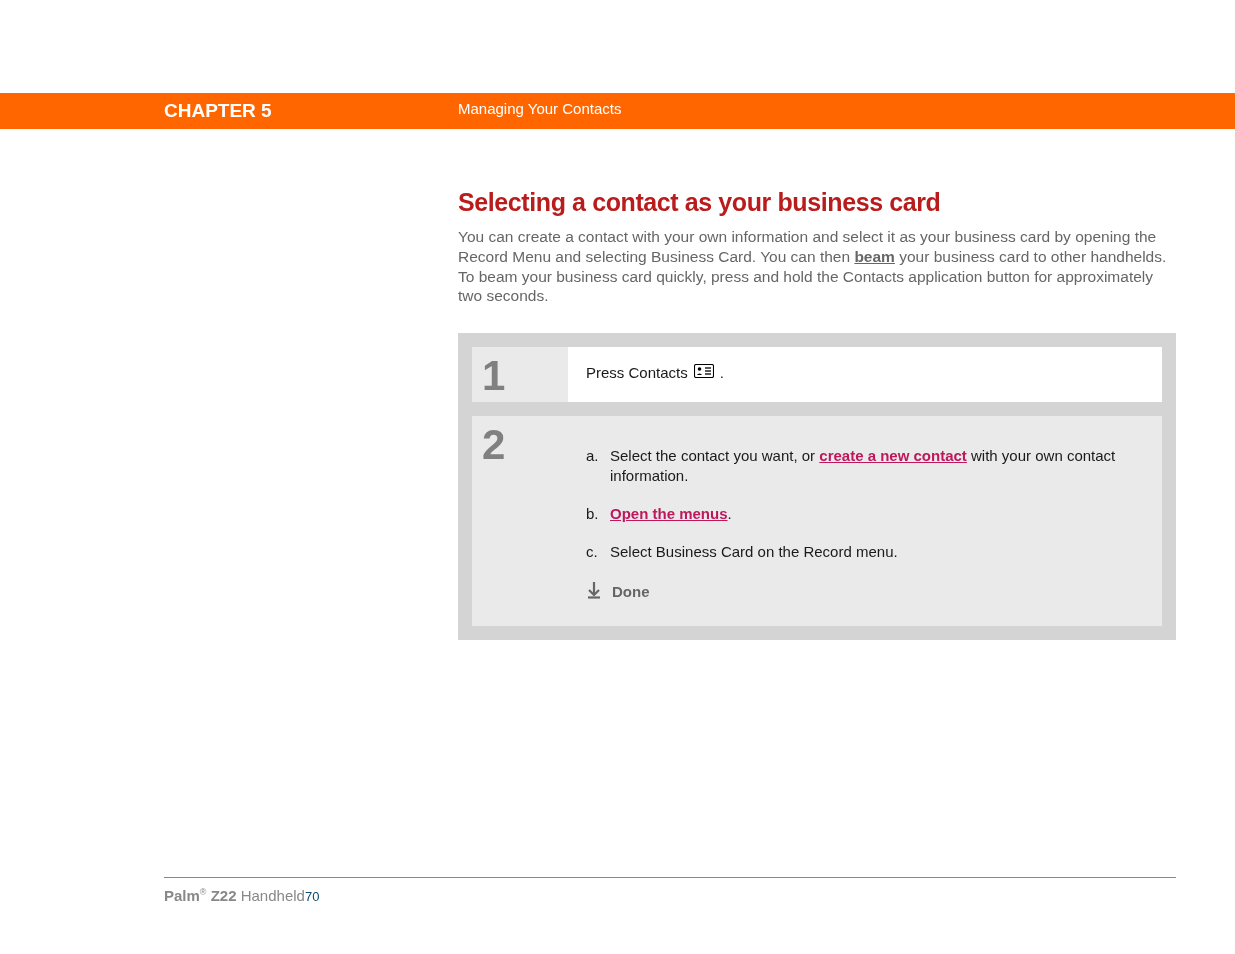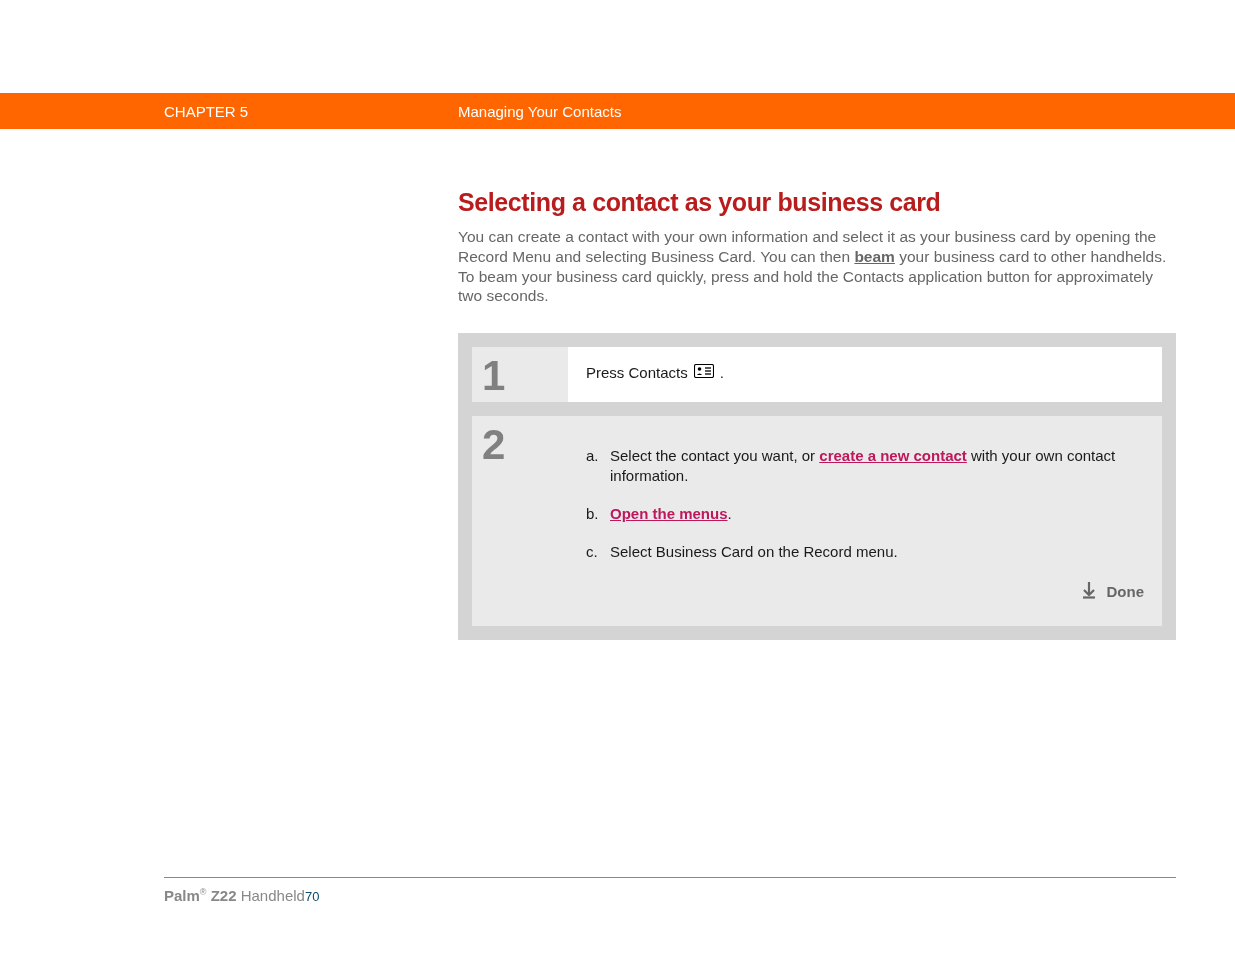--- a/index.html
+++ b/index.html
@@ -21,22 +21,22 @@
       display: flex;
       align-items: center;
     }
     .header-inner {
       width: 1177px;
       margin-left: 0;
       display: flex;
     }
     .chapter-label {
       color: #fff;
-      font-weight: normal;
-      font-size: 15px;
+      font-weight: bold;
+      font-size: 19px;
       margin-left: 164px;
       width: 294px;
     }
     .chapter-title {
       color: #fff;
       font-weight: normal;
       font-size: 15px;
     }
     .content {
       position: absolute;
@@ -120,21 +120,20 @@
       font-weight: bold;
       text-decoration: underline;
       color: #be185d;
       margin-top: 16px;
     }
     .done-row {
       display: flex;
       align-items: center;
       margin-top: 18px;
       gap: 10px;
-      justify-content: flex-end;
     }
     .done-text {
       font-weight: bold;
       color: #666;
       font-size: 15px;
     }
     .footer-rule {
       position: absolute;
       left: 164px;
       right: 59px;

